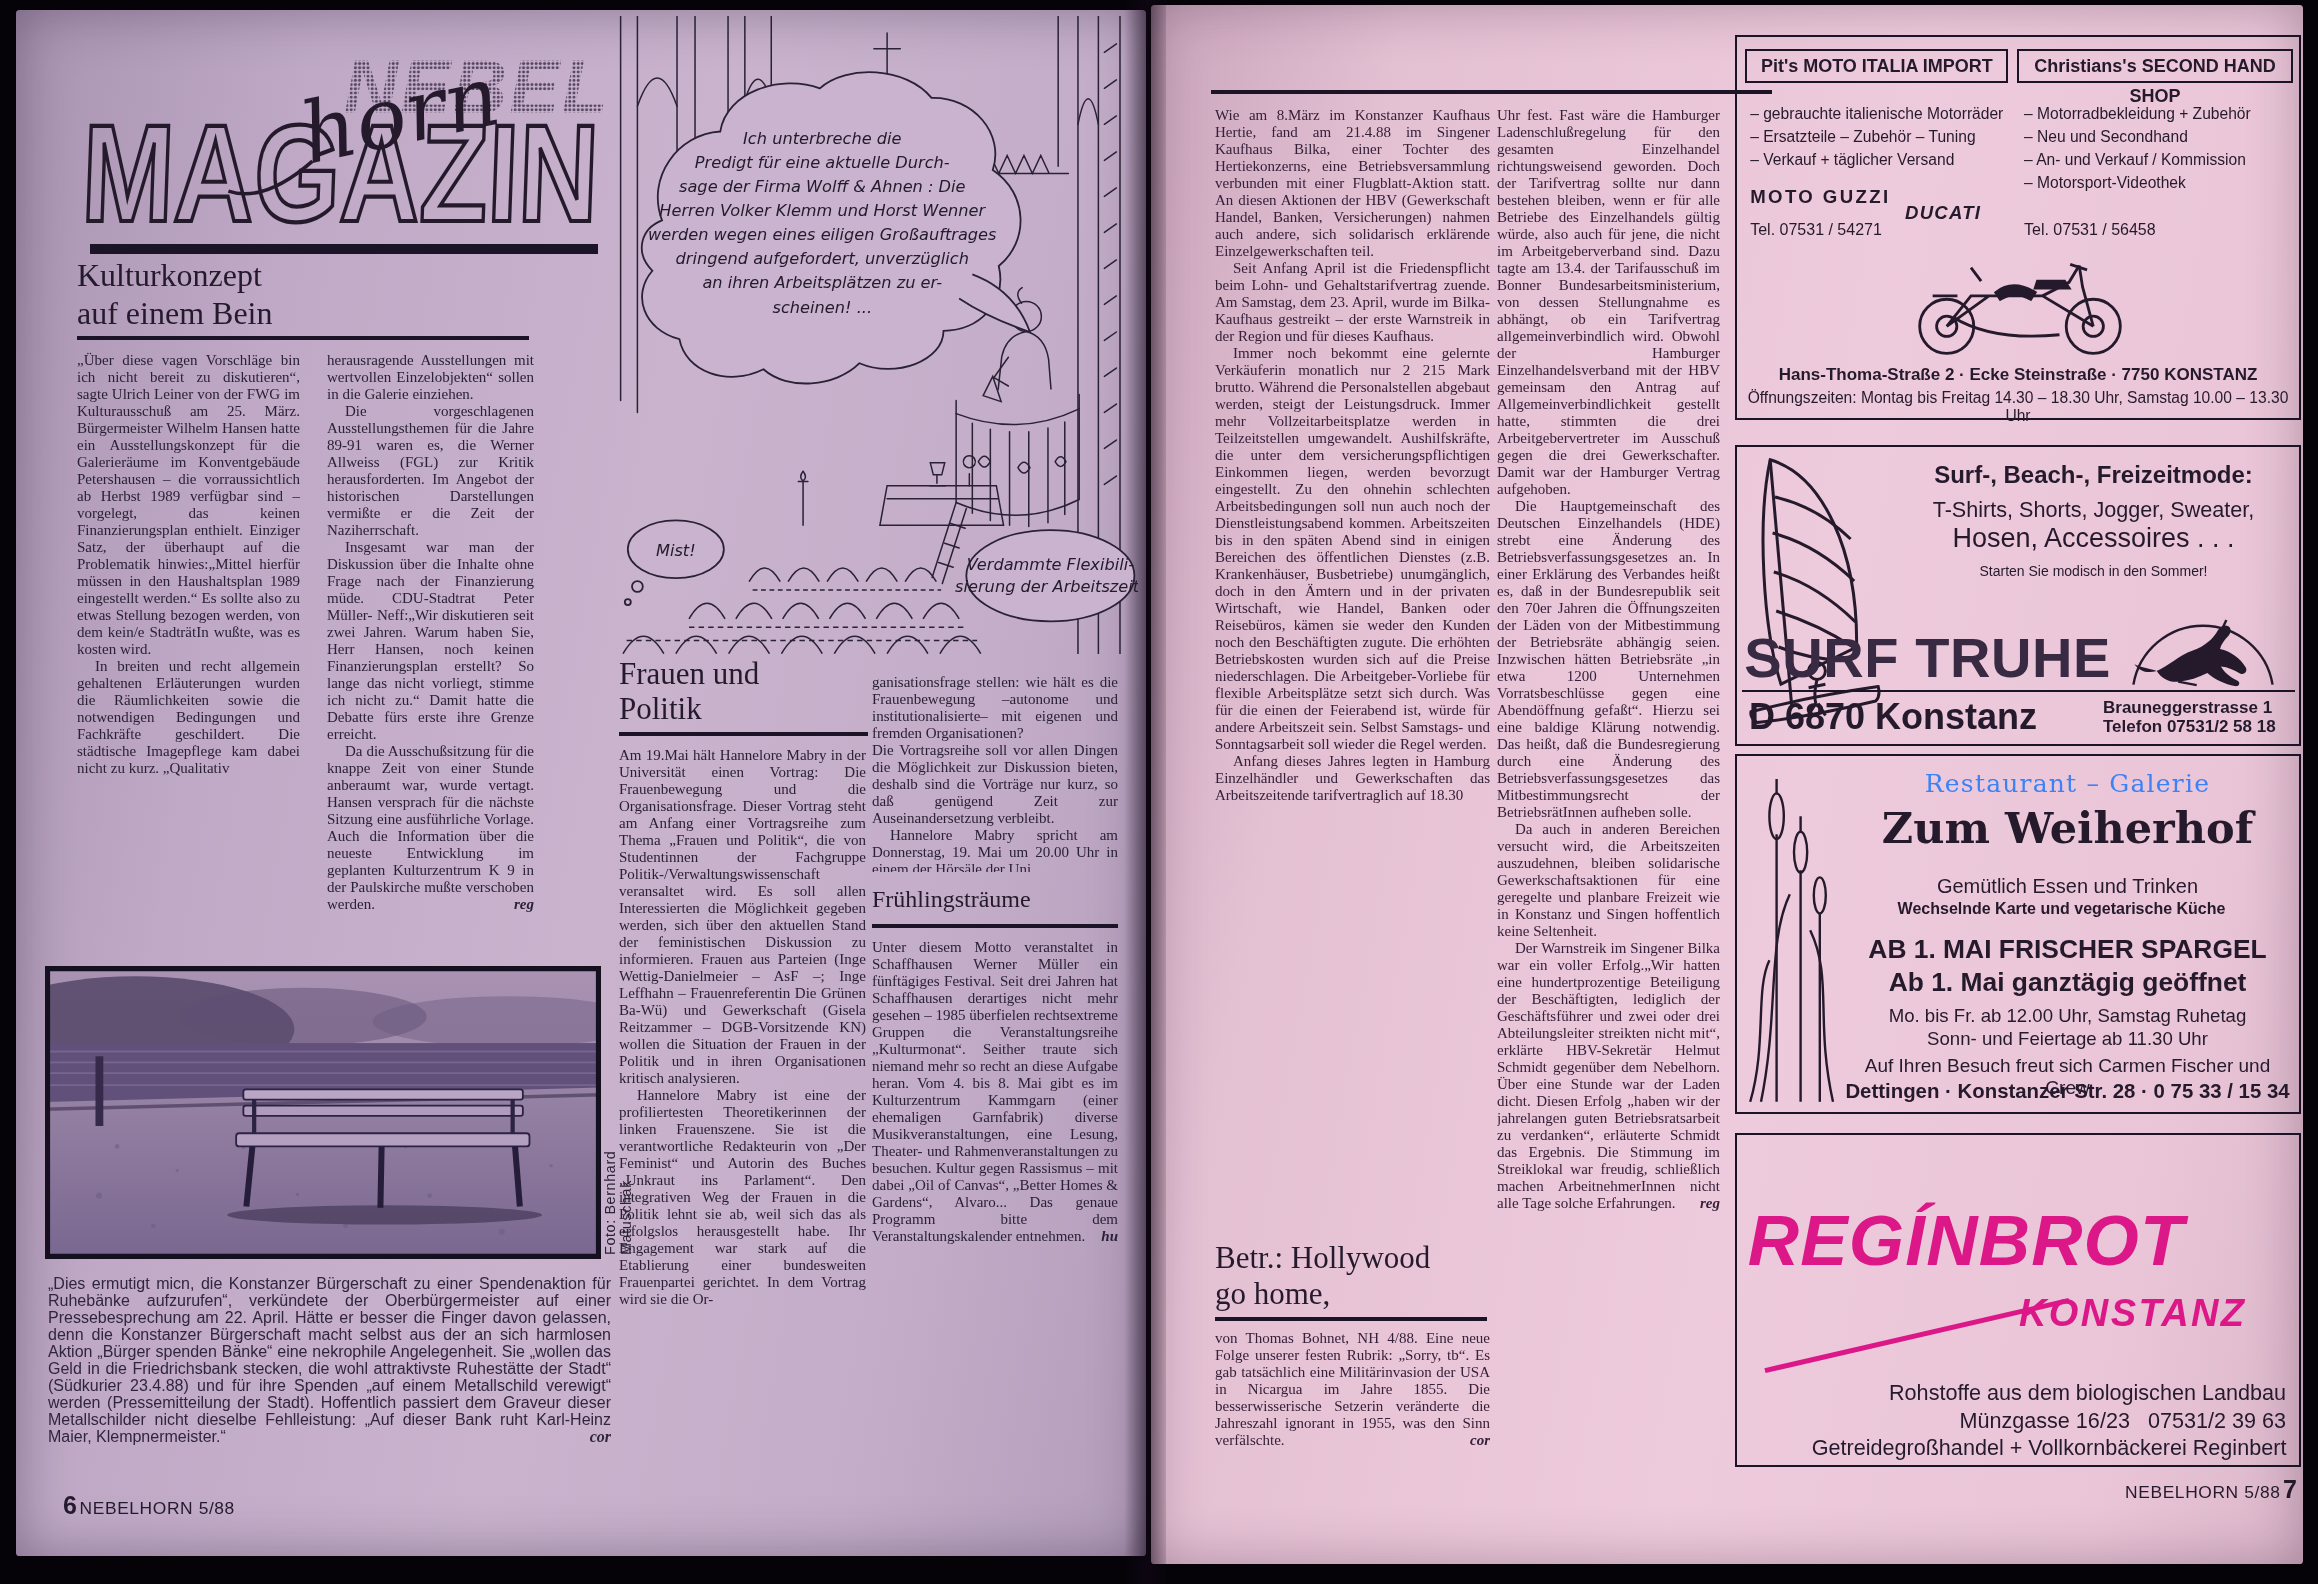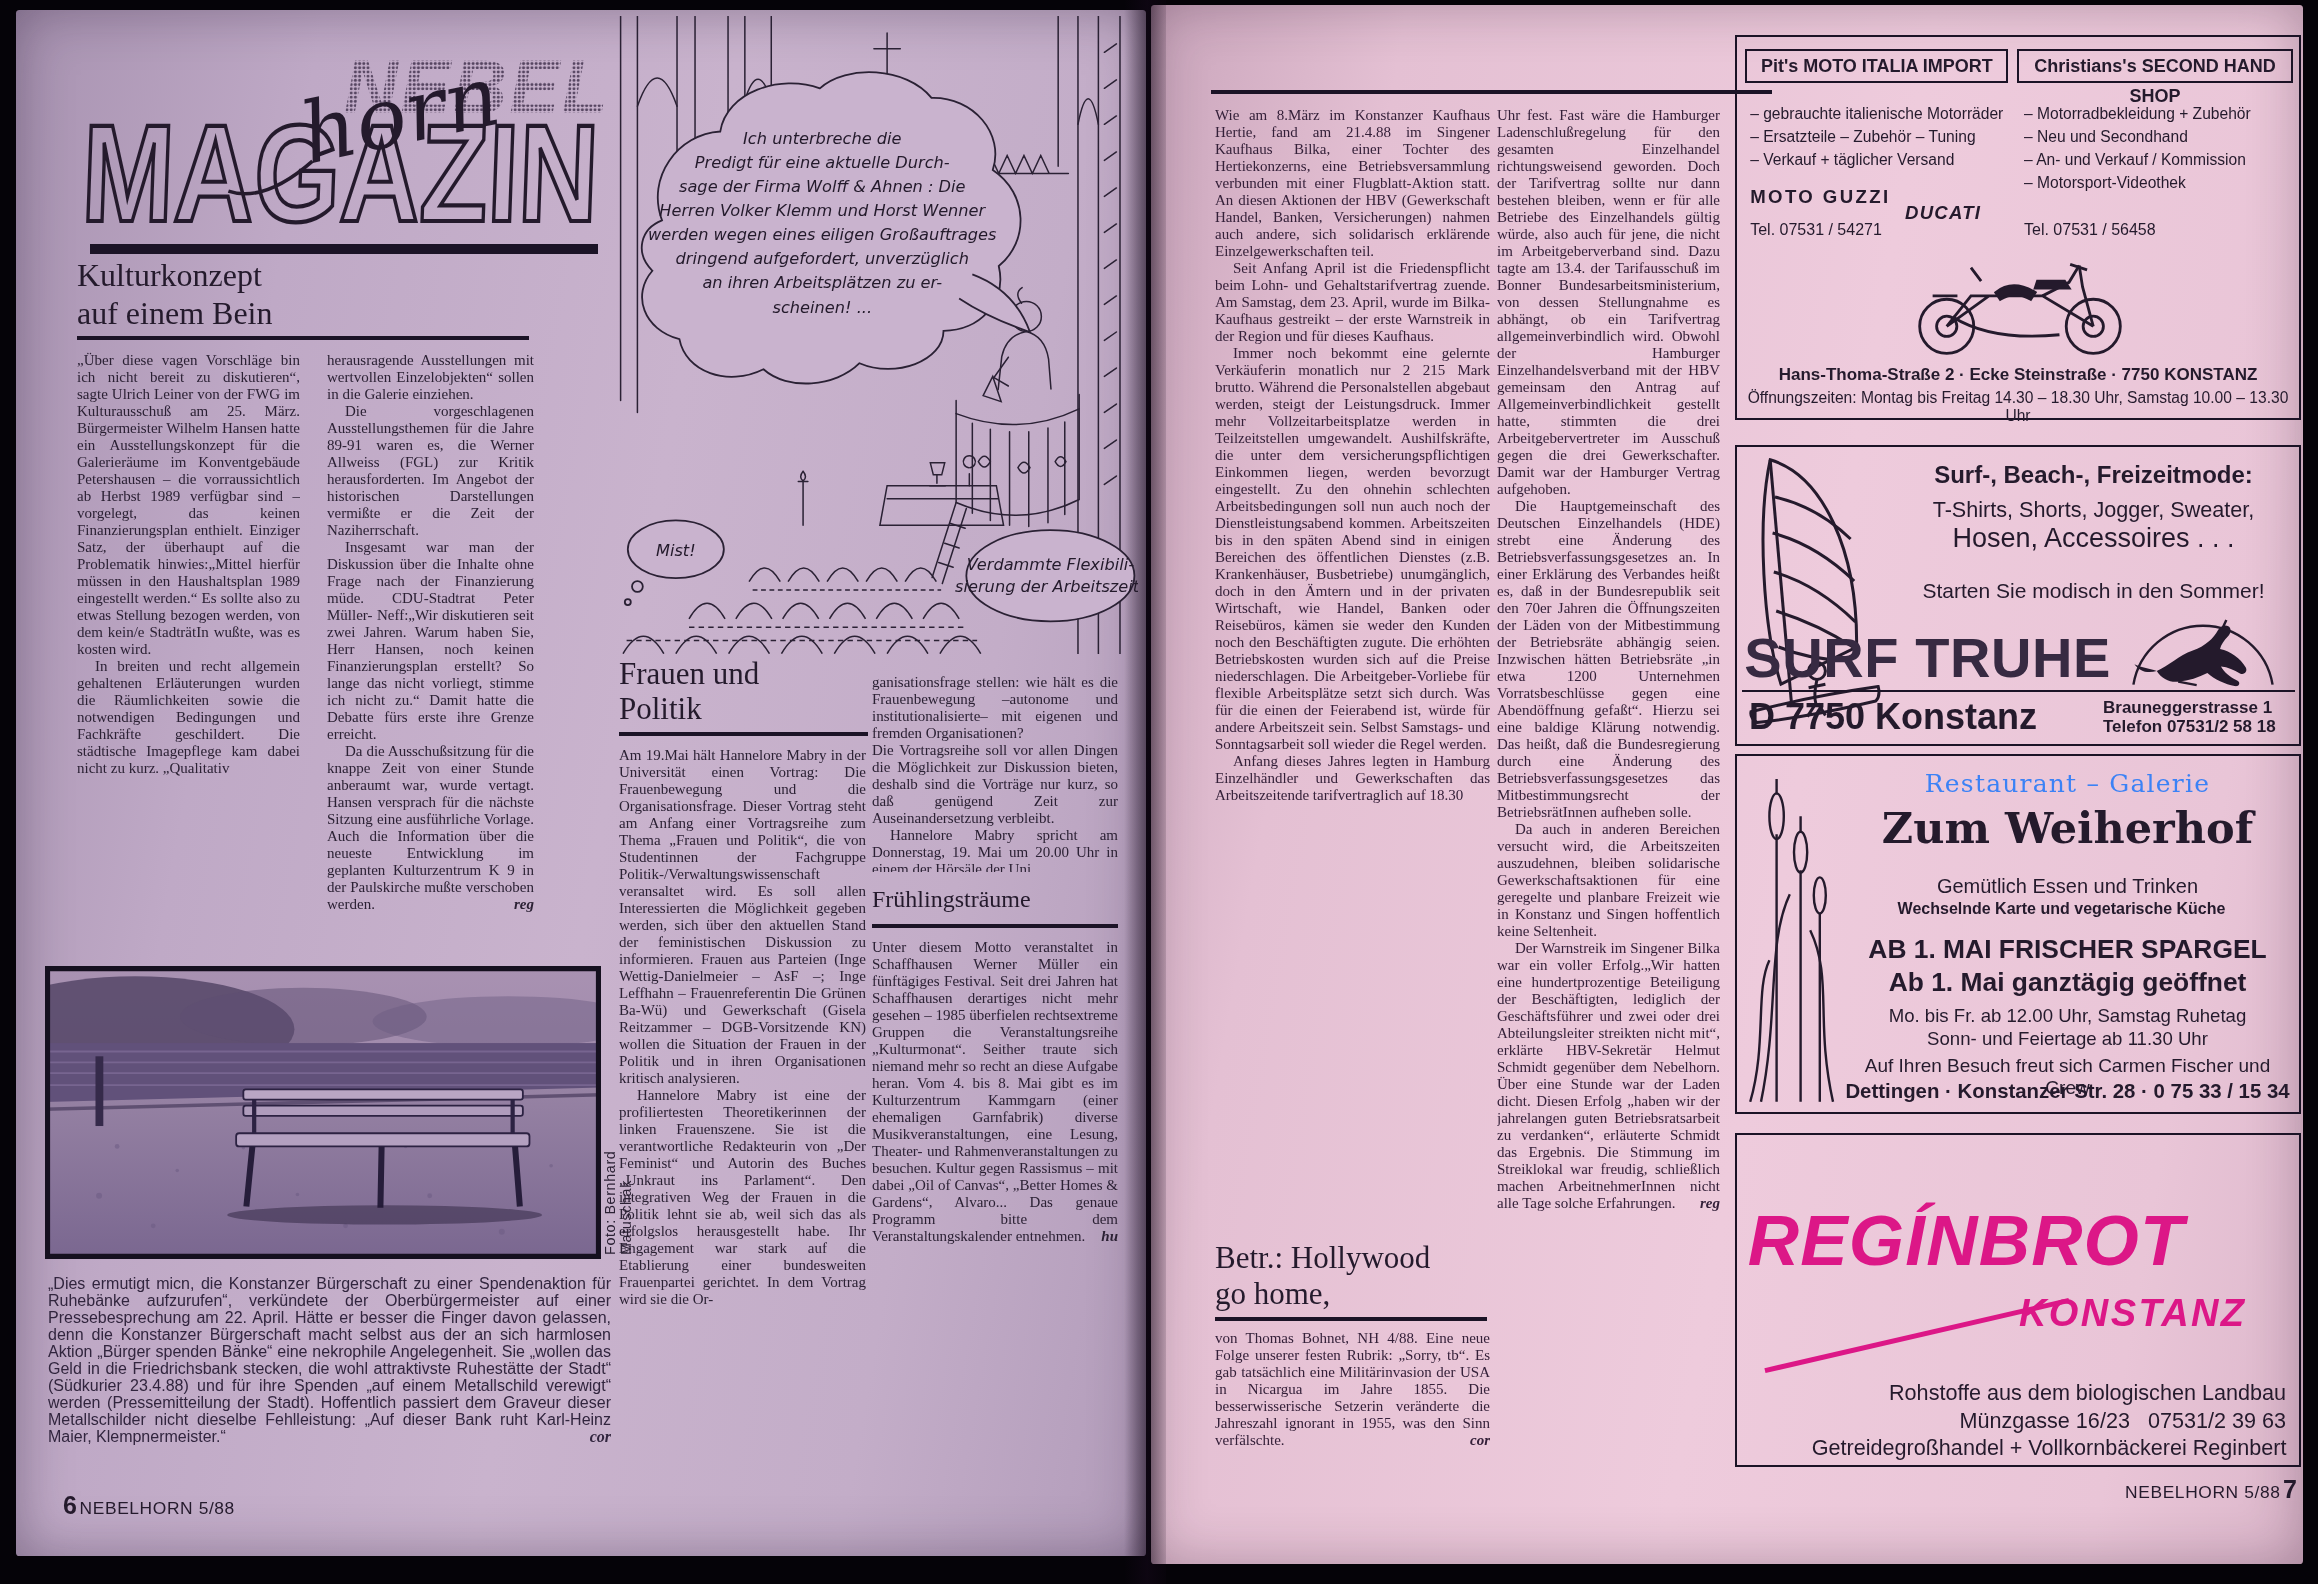--- a/index.html
+++ b/index.html
@@ -293,29 +293,29 @@
         <path d="M52 18 L88 430"></path>
         <path d="M60 80 Q130 96 186 150 M56 140 Q130 160 192 220 M58 205 Q130 226 194 288 M62 270 Q132 292 190 330 M66 330 Q120 352 178 352"></path>
         <path d="M20 438 Q120 412 232 396 Q236 412 228 420 Q120 446 30 456 Q18 448 20 438 Z"></path>
         <circle cx="130" cy="370" r="14"></circle>
         <path d="M130 384 q-6 26 -2 40 M116 398 l28 -6 M128 424 l-14 22 M132 424 l12 20"></path>
       </g>
     </svg>
     <div class="abs adT ctr" style="left:156px;top:14.4px;width:401px;font-size:24px">Surf-, Beach-, Freizeitmode:</div>
     <div class="abs adtxt ctr" style="left:156px;top:50px;width:401px;font-size:21.6px">T-Shirts, Shorts, Jogger, Sweater,</div>
     <div class="abs adtxt ctr" style="left:156px;top:76px;width:401px;font-size:27px">Hosen, Accessoires . . .</div>
-    <div class="abs adtxt ctr" style="left:156px;top:132px;width:401px;font-size:21px">Starten Sie modisch in den Sommer!</div>
+    <div class="abs adtxt ctr" style="left:156px;top:116px;width:401px;font-size:14px">Starten Sie modisch in den Sommer!</div>
     <div class="abs adT" style="left:7.2px;top:178px;font-size:56px;letter-spacing:0.6px;color:#372a42;transform:skewX(-5)">SURF TRUHE</div>
     <svg class="abs" style="left:374px;top:151px;width:184px;height:90px" viewBox="0 0 310 185">
       <path d="M12 178 A 145 145 0 0 1 298 178" stroke="#241a2c" stroke-width="5" fill="none"></path>
       <path fill="#241a2c" d="M60 150 C85 140 105 118 134 108 C160 99 176 84 186 66 C190 58 200 54 207 58 C214 62 213 72 206 79 C198 87 192 96 190 105 C212 110 232 124 243 143 C247 151 240 159 231 155 C219 149 206 142 192 141 C198 152 210 163 226 170 C233 174 229 183 220 181 C201 177 178 167 164 154 C146 163 126 170 104 172 C87 174 70 166 60 150 C40 156 24 150 14 136 C26 142 44 144 60 150 Z"></path>
       <path d="M196 60 l7 -15 M104 172 l38 7" stroke="#241a2c" stroke-width="5" fill="none"></path>
     </svg>
     <div class="abs rule" style="left:4.8px;top:243px;width:553px;height:2.4px"></div>
-    <div class="abs adT" style="left:12px;top:249px;font-size:36px">D 7750 Konstanz</div>
+    <div class="abs adT" style="left:12px;top:249px;font-size:36px">D 6870 Konstanz</div>
     <div class="abs adT" style="left:366px;top:251px;font-size:17px;line-height:19px">
       <div>Brauneggerstrasse 1</div>
       <div>Telefon 07531/2 58 18</div>
     </div>
   </div>
 
   <div class="adbox" style="left:1735px;top:754px;width:562px;height:356px">
     <svg class="abs" style="left:6px;top:6px;width:102px;height:340px" viewBox="0 0 170 566">
       <g stroke="#241a2c" stroke-width="4" fill="none">
         <path d="M56 566 V120 M56 54 V28"></path>

